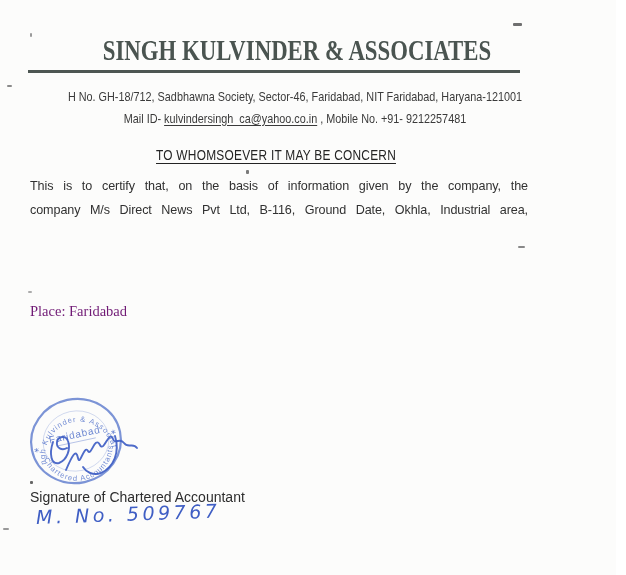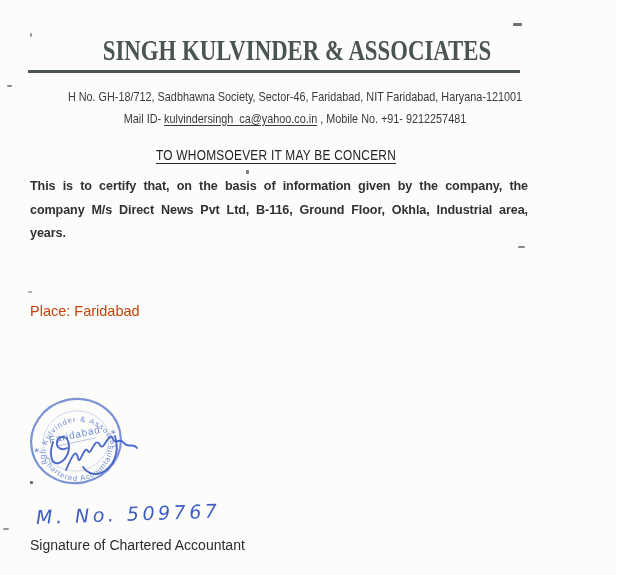--- a/index.html
+++ b/index.html
@@ -32,44 +32,44 @@
 
   .subject-wrap {
     top:146px; left:0; width:552px; text-align:center;
     transform:scaleX(0.82); transform-origin:center; white-space:nowrap;
   }
   .subject {
     font-size:14.5px; color:#242424; letter-spacing:0.3px;
     text-decoration:underline; text-underline-offset:3px;
   }
 
-  .body-block { top:175px; left:30px; width:498px;font-weight:bold; }
+  .body-block { top:175px; left:30px; width:498px; }
   .body-line {
     font-size:12.6px; line-height:23.7px; color:#313131;
     letter-spacing:-0.1px;
     text-align:justify; text-align-last:justify;
   }
   .body-line.last { text-align-last:left; }
 
-  .place-line { top:303px; left:30px; font-size:14.5px; color:#c2410c; }
+  .place-line { top:303px; left:30px; font-size:14.5px; color:#701a75;font-family:Liberation Serif, serif; }
   .date-line  { top:336px; left:30px; font-size:14.5px; color:#2e2e2e; }
 
   .stamp-wrap { top:388px; left:16px; width:164px; height:110px; }
   .stamp-ring { fill:none; stroke:var(--stamp-blue,#5b79cd); stroke-width:2.2; opacity:0.8; }
   .stamp-ring.inner { stroke-width:0.9; opacity:0.28; }
   .stamp-arc  { font-size:7.6px; letter-spacing:1px; fill:var(--stamp-blue,#5b79cd); opacity:0.85;
                 font-family:"Liberation Sans", sans-serif; }
   .stamp-center { font-size:10px; letter-spacing:0.8px; fill:var(--stamp-blue,#5b79cd); opacity:0.9;
                 font-family:"Liberation Sans", sans-serif; }
   .stamp-star { font-size:10px; fill:var(--stamp-blue,#5b79cd); font-family:"DejaVu Sans", sans-serif; }
   .stamp-line { stroke:var(--stamp-blue,#5b79cd); stroke-width:0.8; opacity:0.5; }
   .sig { fill:none; stroke:var(--signature-ink,#3f5ec4); stroke-width:1.9;
          stroke-linecap:round; stroke-linejoin:round; opacity:0.92; }
 
-  .sig-caption { top:489px; left:30px; font-size:14px; color:#2d2d2d;margin-top:48px; }
+  .sig-caption { top:489px; left:30px; font-size:14px; color:#2d2d2d; }
   .mno {
     top:506px; left:36px; font-size:19px; letter-spacing:3.5px;
     color:var(--signature-ink,#3f5ec4);
     font-family:"DejaVu Sans", sans-serif; font-style:italic;
     transform:rotate(-2deg); transform-origin:left center;
     white-space:nowrap;
   }
 
   .artifact { position:absolute; border-radius:1px; }
 </style>
@@ -94,22 +94,21 @@
     <div>H No. GH-18/712, Sadbhawna Society, Sector-46, Faridabad, NIT Faridabad, Haryana-121001</div>
     <div><span>Mail ID- </span><span class="email">kulvindersingh_ca@yahoo.co.in</span><span> , Mobile No. +91- 9212257481</span></div>
   </div>
 
   <div class="abs subject-wrap">
     <span class="subject">TO WHOMSOEVER IT MAY BE CONCERN</span>
   </div>
 
   <div class="abs body-block">
     <div class="body-line">This is to certify that, on the basis of information given by the company, the</div>
-    <div class="body-line">company M/s Direct News Pvt Ltd, B-116, Ground Floor, Okhla, Industrial area,</div>
-    <div class="body-line last">years.</div>
+    <div class="body-line">company M/s Direct News Pvt Ltd, B-116, Ground Date, Okhla, Industrial area,</div>
   </div>
 
   <div class="abs place-line">Place: Faridabad</div>
 
   <div class="abs stamp-wrap">
     <svg width="164" height="110" viewBox="0 0 164 110">
       <defs>
         <path id="arcTop" d="M 26,68 A 34,34 0 1 1 94,68" fill="none"></path>
         <path id="arcBottom" d="M 24,57 A 36,36 0 0 0 96,57" fill="none"></path>
       </defs>

